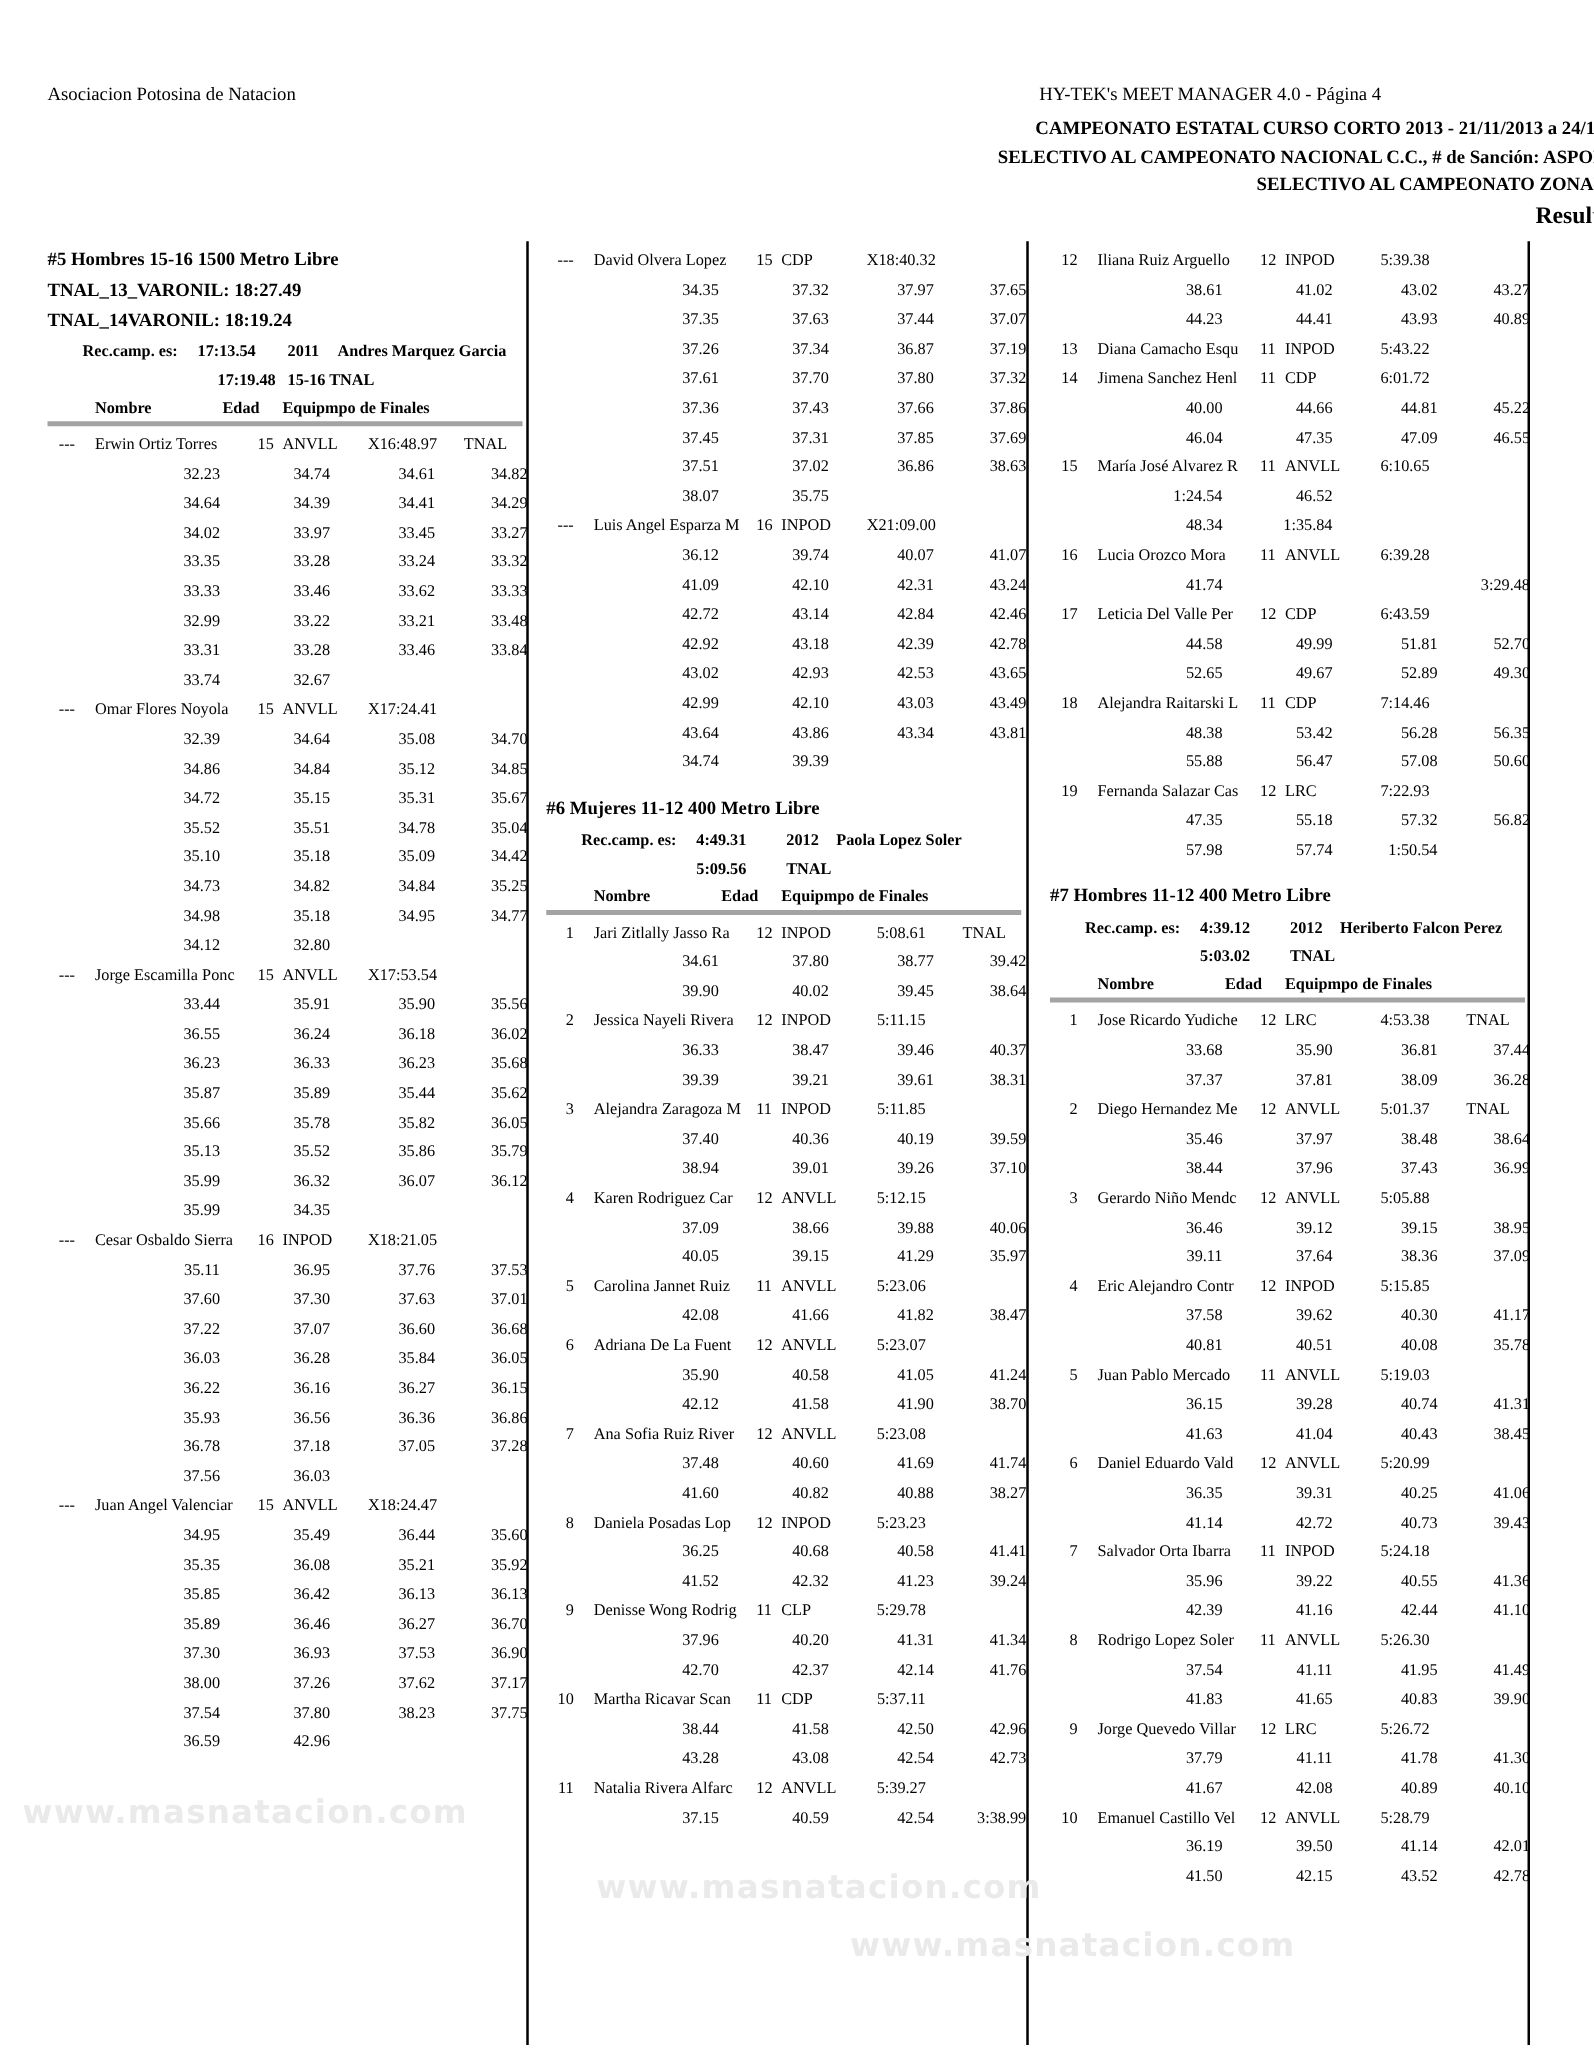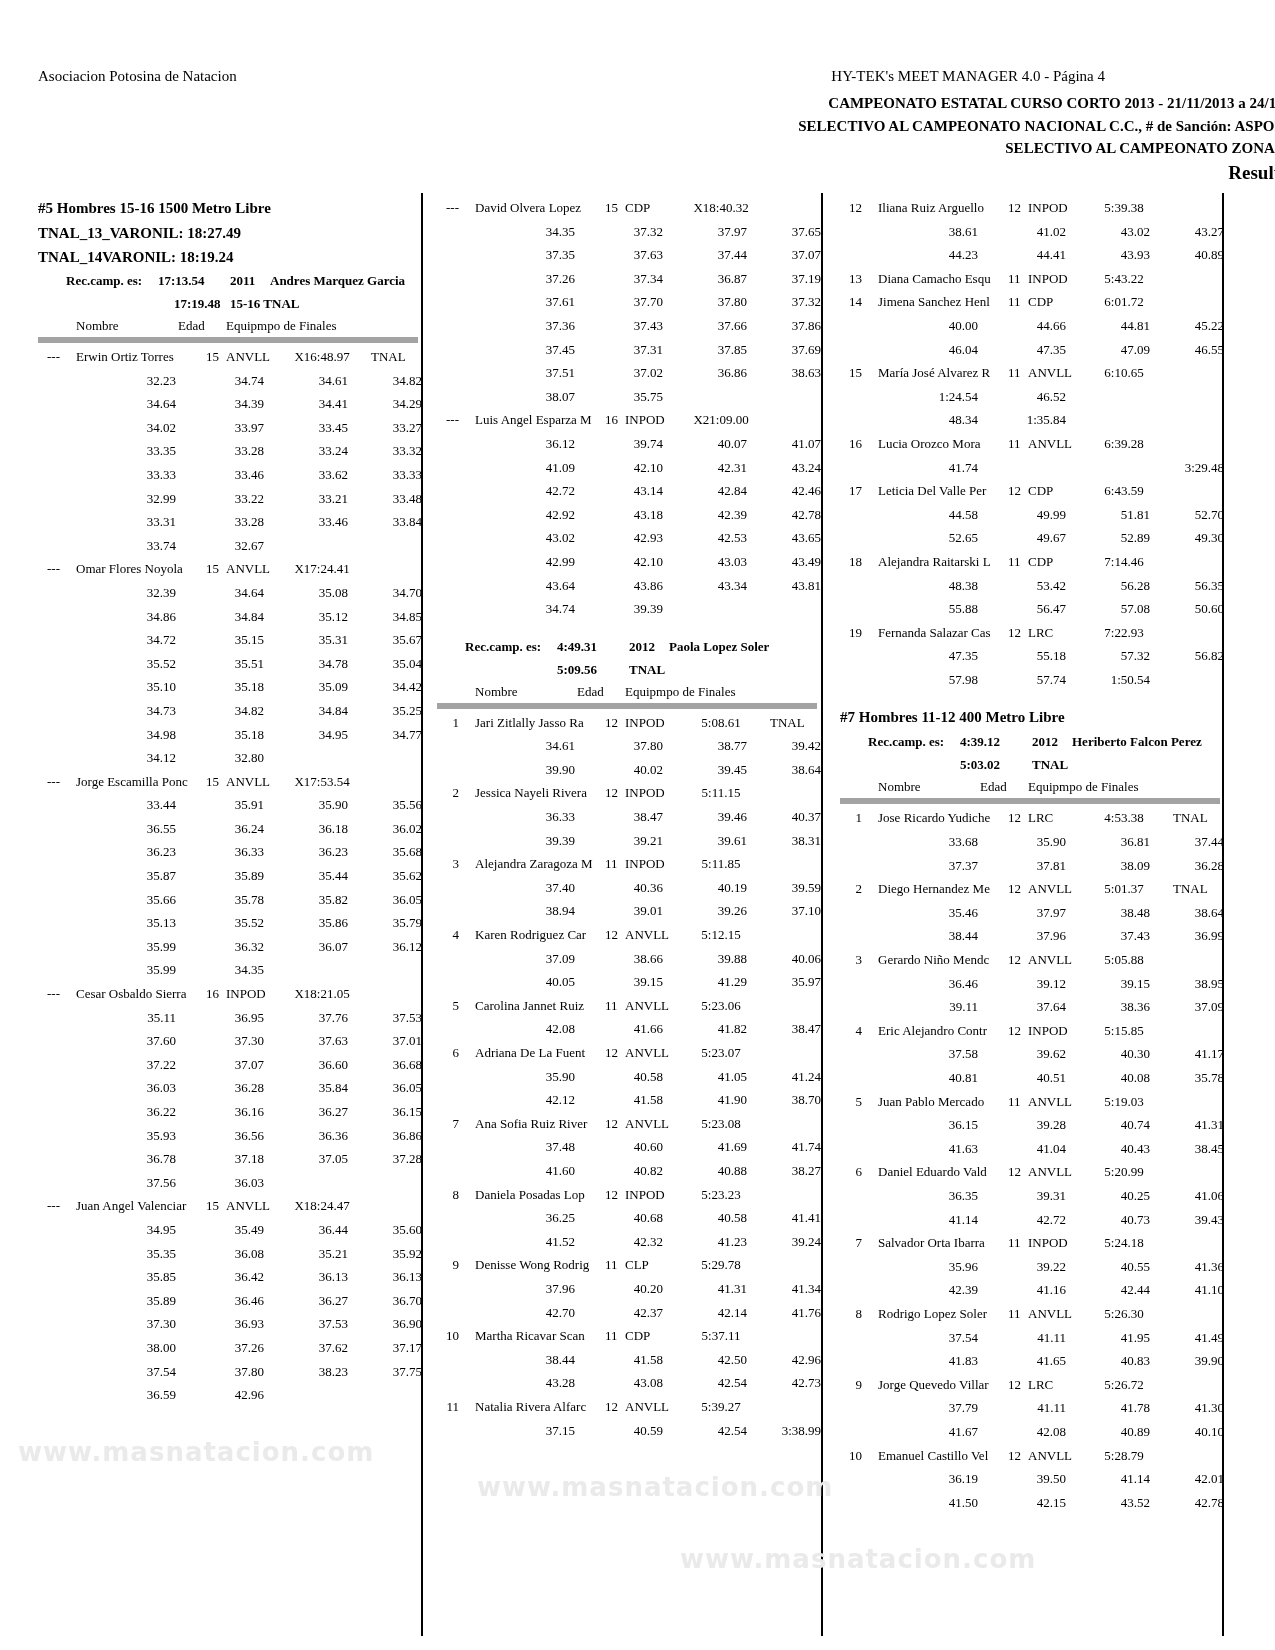--- a/index.html
+++ b/index.html
@@ -18,21 +18,21 @@
   .col-c { left: 840px; width: 380px; }
   .vline { position: absolute; top: 193px; width: 2px; height: 1443px; background: #000; }
   .vline.v1 { left: 421px; }
   .vline.v2 { left: 821px; }
   .vline.v3 { left: 1222px; }
   .row { height: 23.6px; line-height: 23.6px; font-size: 13px; position: relative; white-space: nowrap; }
   .ev-title { font-weight: bold; font-size: 15px; height: 25px; line-height: 25px; }
   .ev-std { font-weight: bold; font-size: 15px; height: 24px; line-height: 24px; }
   .rec { font-weight: bold; font-size: 13px; height: 23px; line-height: 23px; position: relative; }
   .rec span { position: absolute; }
-  .colhdr { font-weight: normal; font-size: 13px; height: 22px; line-height: 22px; position: relative; border-bottom: 6px solid #a3a3a3; margin-bottom: 2px; }
+  .colhdr { font-weight: bold; font-size: 13px; height: 22px; line-height: 22px; position: relative; border-bottom: 4px solid #a3a3a3; margin-bottom: 2px; }
   .colhdr span { position: absolute; }
   .gap { height: 14px; }
   .c { position: absolute; }
   .place { left: 0; width: 22px; text-align: right; }
   .name { left: 38px; width: 128px; overflow: hidden; }
   .age { left: 168px; }
   .team { left: 188px; }
   .time { left: 248px; width: 72px; text-align: center; }
   .qual { left: 333px; }
   .s1 { left: 70px; width: 68px; text-align: right; }
@@ -468,20 +468,21 @@
       <span class="c s3">43.34</span>
       <span class="c s4">43.81</span>
     </div>
     <div class="row">
       <span class="c s1">34.74</span>
       <span class="c s2">39.39</span>
       <span class="c s3"></span>
       <span class="c s4"></span>
     </div>
     <div class="gap"></div>
+    <div class="ev-title">#6  Mujeres 11-12 400 Metro Libre</div>
     <div class="rec">
       <span style="left: 28px;">Rec.camp. es:</span>
       <span style="left: 120px;">4:49.31</span>
       <span style="left: 192px;">2012</span>
       <span style="left: 232px;">Paola Lopez Soler</span>
     </div>
     <div class="rec">
       <span style="left: 120px;">5:09.56</span>
       <span style="left: 192px;">TNAL</span>
     </div>

